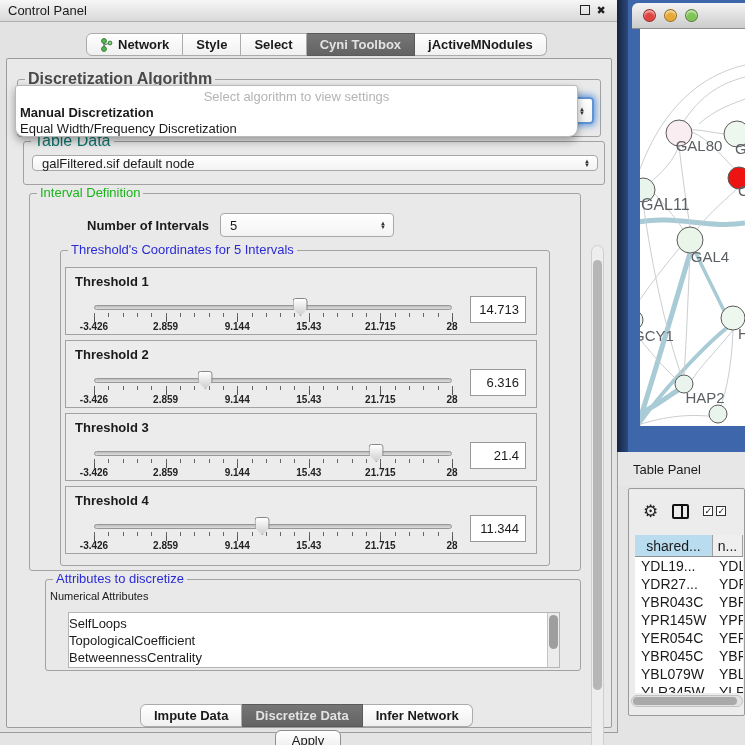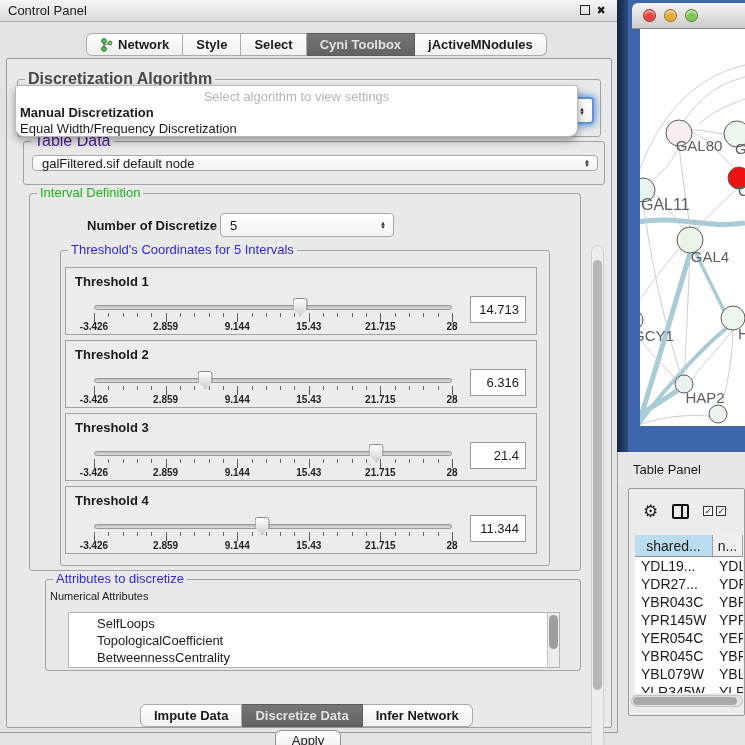--- a/index.html
+++ b/index.html
@@ -72,21 +72,21 @@
         repeating-linear-gradient(to right,#555 0 1px,transparent 1px 71.6px) 0 0/100% 9px no-repeat; }
   .th-ticklabels { position:absolute; left:28px; top:53px; width:358px; height:12px; }
   .th-ticklabels span { position:absolute; transform:translateX(-50%); font-size:10px;
                         font-weight:bold; color:#222; white-space:nowrap; }
   .th-val { position:absolute; left:404px; top:28px; width:56px; height:27px; background:#fff;
             border:1px solid #999; font-size:13px; display:flex; align-items:center;
             justify-content:flex-end; padding-right:6px; }
 
   
   #attr-list { position:absolute; left:22px; top:32px; width:492px; height:56px; background:#fff;
-               border:1px solid #b5b5b5; overflow:hidden; font-size:13px; padding:2px 0 0 28px; }
+               border:1px solid #b5b5b5; overflow:hidden; font-size:13px; padding:2px 0 0 0; }
   .attr-item { line-height:17px; }
   #attr-sb { position:absolute; right:0; top:0; width:12px; height:100%;
              background:#ececec; border-left:1px solid #c5c5c5; }
   #attr-sb-thumb { position:absolute; left:1px; top:2px; width:9px; height:34px;
                    background:#9e9e9e; border-radius:5px; }
 
   
   #main-sb { left:584px; top:186px; width:13px; height:514px; background:#ededed;
              border:1px solid #cfcfcf; border-radius:7px; }
   #main-sb-thumb { position:absolute; left:1px; top:14px; width:9px; height:430px;
@@ -183,31 +183,31 @@
       </div>
     </div>
 
     <div class="abs" id="algo-popup">
       <div id="popup-prompt">Select algorithm to view settings</div>
       <div class="popup-item" style="top:19px;font-weight:bold;text-align:center;">Manual Discretization</div>
       <div class="popup-item" style="top:35px;">Equal Width/Frequency Discretization</div>
     </div>
 
     <div class="group" style="left:16px;top:82px;width:582px;height:44px;">
-      <span class="legend" style="color:#4c1d95;">Table Data</span>
+      <span class="legend" style="color:#0f766e;">Table Data</span>
       <div class="combo" style="left:8px;top:13px;width:566px;height:16px;">
         <span>galFiltered.sif default node</span>
         <span class="arrows">▲<br>▼</span>
       </div>
     </div>
 
     <div class="group" style="left:22px;top:134px;width:552px;height:378px;">
       <span class="legend green">Interval Definition</span>
 
-      <div class="abs" style="left:57px;top:24px;font-size:13px;font-weight:bold;">Number of Discretize</div>
+      <div class="abs" style="left:57px;top:24px;font-size:13px;font-weight:bold;">Number of Intervals</div>
       <div class="combo" style="left:190px;top:19px;width:174px;height:24px;">
         <span>5</span>
         <span class="arrows">▲<br>▼</span>
       </div>
 
       <div class="group" style="left:30px;top:56px;width:490px;height:316px;">
         <span class="legend blue">Threshold's Coordinates for 5 Intervals</span>
         <div class="abs" id="th-rows" style="left:4px;top:16px;">
             <div class="th-row">
     <div class="th-label">Threshold 1</div>

